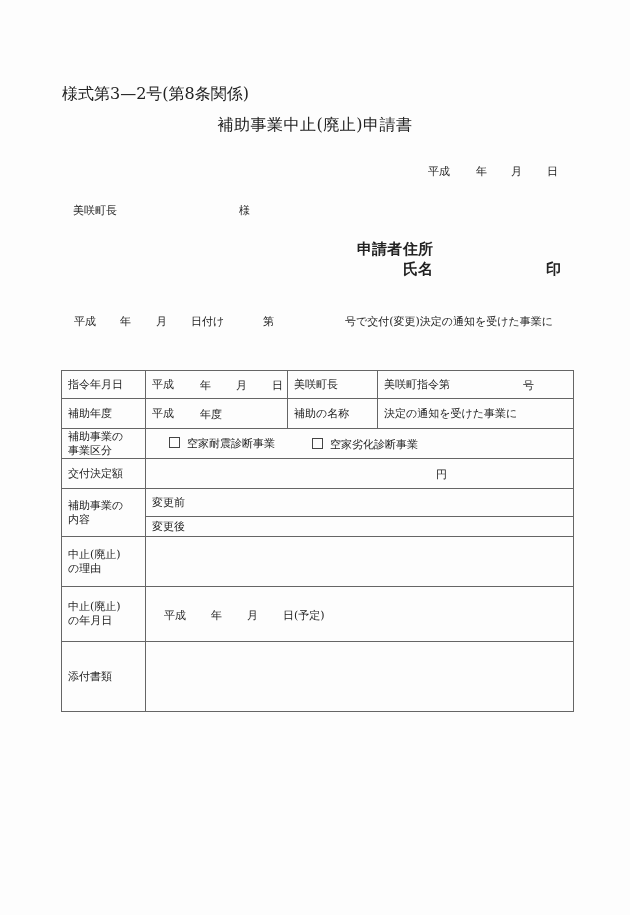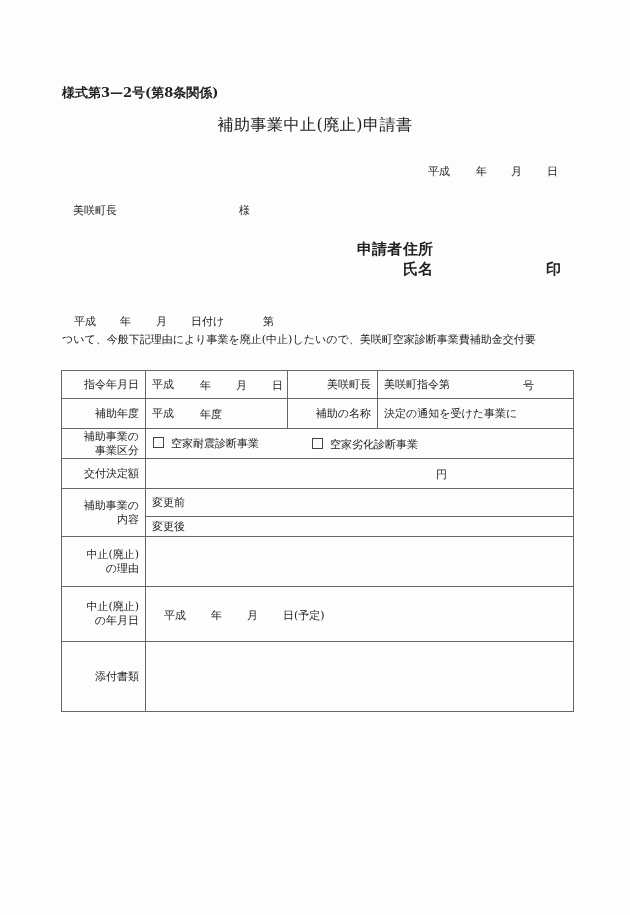--- a/index.html
+++ b/index.html
@@ -5,40 +5,40 @@
   html, body { margin: 0; padding: 0; }
   body {
     width: 630px; height: 915px;
     background: #fdfdfd;
     font-family: "DejaVu Serif", "Liberation Serif", serif;
     color: #222;
     position: relative;
     overflow: hidden;
   }
   .abs { position: absolute; white-space: nowrap; }
-  .form-no { left: 62px; top: 84px; font-size: 13px; font-weight: bold; }
+  .form-no { left: 62px; top: 84px; font-size: 16px; }
   .title { left: 0; width: 630px; top: 115px; text-align: center; font-size: 16px; letter-spacing: 0.5px; }
   .date-line { top: 164px; font-size: 11px; }
   .addressee { top: 203px; font-size: 11px; }
   .applicant { font-size: 15px; font-weight: bold; }
   .body-text {
     left: 62px; top: 313px; width: 512px;
     font-size: 11px; line-height: 18px; white-space: normal;
   }
   table.form {
     position: absolute; left: 61px; top: 370px;
     width: 512px; border-collapse: collapse;
     font-size: 11px; table-layout: fixed;
   }
   table.form td {
     border: 1px solid #666;
     padding: 0 6px;
     vertical-align: middle;
   }
-  td.label { text-align: right; line-height: 14px; }
+  td.label { text-align: left; line-height: 14px; }
   .checkbox { display: inline-block; width: 9px; height: 9px; border: 1px solid #444; vertical-align: -1px; margin-right: 7px; }
 </style>
 </head>
 <body>
 
 <div class="abs form-no">様式第3—2号(第8条関係)</div>
 <div class="abs title">補助事業中止(廃止)申請書</div>
 
 <span class="abs date-line" style="left:428px">平成</span>
 <span class="abs date-line" style="left:476px">年</span>
@@ -53,22 +53,22 @@
 <span class="abs applicant" style="left:403px; top:260px">氏名</span>
 <span class="abs applicant" style="left:546px; top:260px">印</span>
 
 <div class="abs body-text">
   <div style="position:relative; height:18px;">
     <span class="abs" style="left:12px">平成</span>
     <span class="abs" style="left:58px">年</span>
     <span class="abs" style="left:94px">月</span>
     <span class="abs" style="left:129px">日付け</span>
     <span class="abs" style="left:201px">第</span>
+    <span class="abs" style="left:283px">号で交付(変更)決定の通知を受けた事業に</span>
   </div>
-  <div style="white-space:nowrap">ついて、今般下記理由により事業を廃止(中止)したいので、美咲町空家診断事業費補助金交付要</div>
 </div>
 
 <table class="form">
   <colgroup>
     <col style="width:84px">
     <col style="width:142px">
     <col style="width:90px">
     <col style="width:196px">
   </colgroup>
   <tbody>
@@ -94,21 +94,21 @@
     </td>
     <td class="label">補助の名称</td>
     <td>決定の通知を受けた事業に</td>
   </tr>
   <tr style="height:30px">
     <td class="label">
       <div>補助事業の</div>
       <div>事業区分</div>
     </td>
     <td colspan="3" style="position:relative">
-      <span style="margin-left:1px">
+      <span style="margin-left:17px">
         <span class="checkbox"></span><span>空家耐震診断事業</span>
       </span>
       <span class="abs" style="left:166px; top:8px">
         <span class="checkbox"></span><span>空家劣化診断事業</span>
       </span>
     </td>
   </tr>
   <tr style="height:30px">
     <td class="label">交付決定額</td>
     <td colspan="3" style="position:relative">

